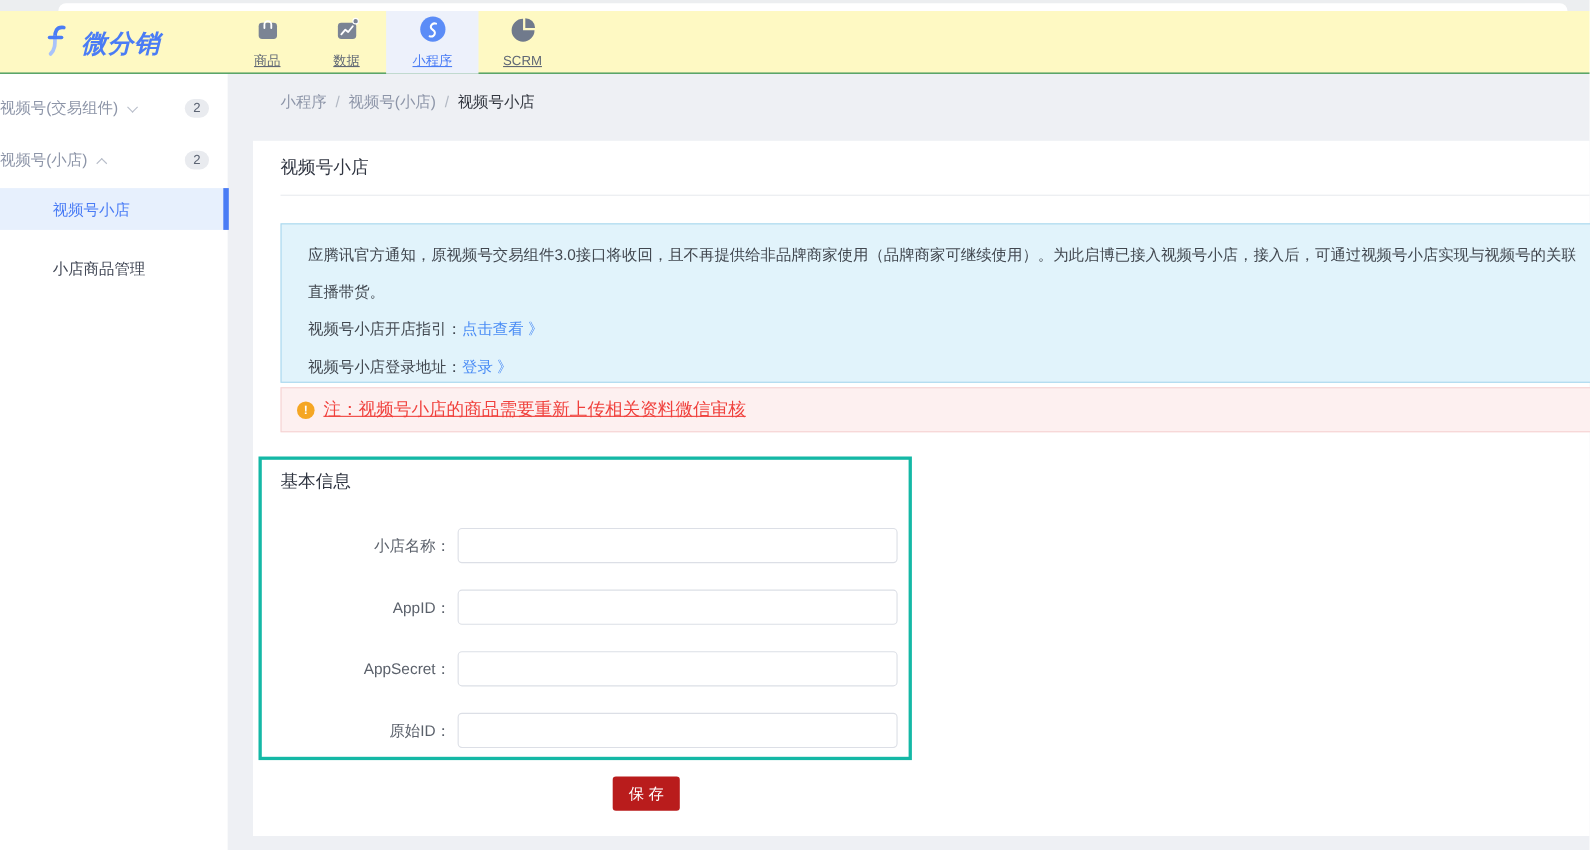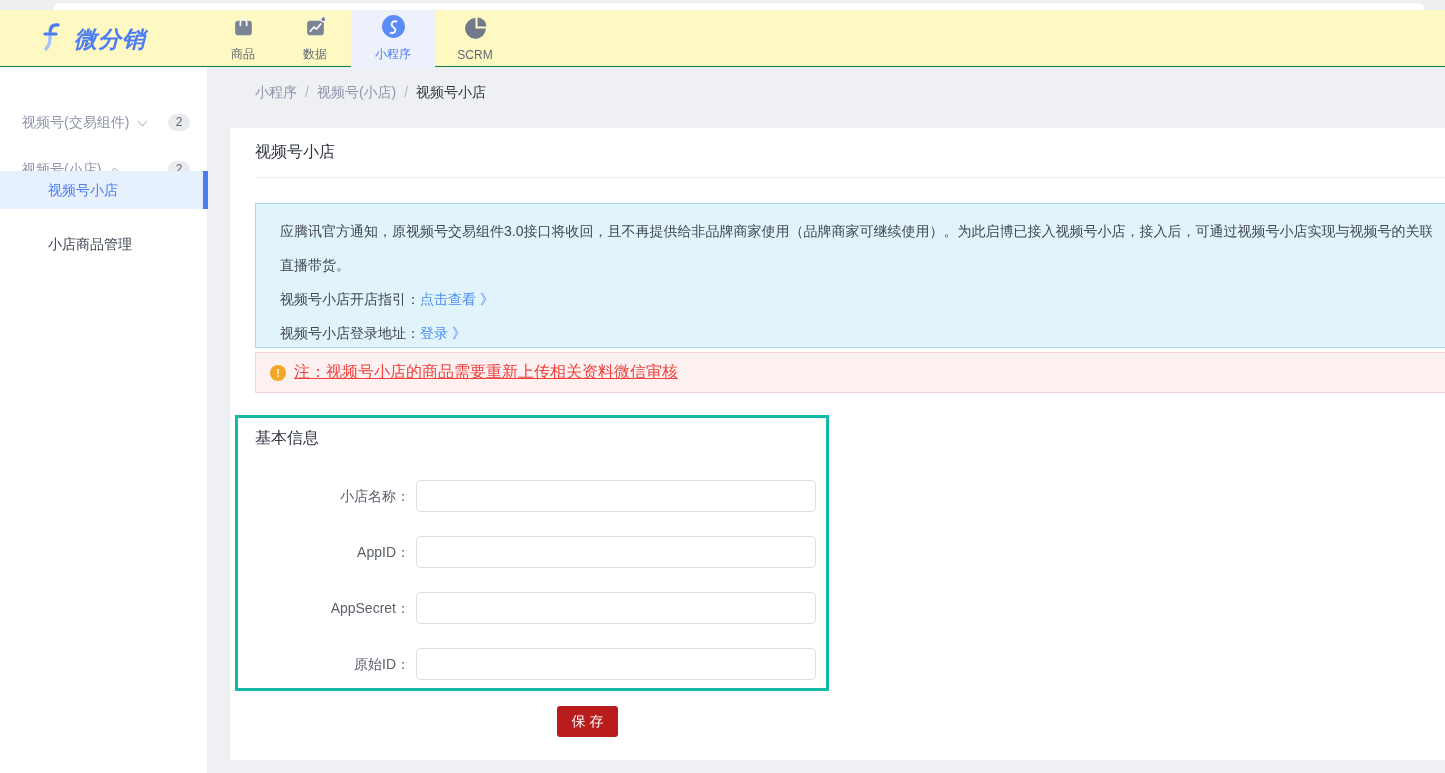--- a/index.html
+++ b/index.html
@@ -11,33 +11,33 @@
   .browser-bar { position:absolute; left:53px; top:3px; width:1372px; height:7px;
     background:#fff; border-radius:10px 10px 0 0; }
 
   
   .header { position:absolute; left:0; top:10px; width:1445px; height:57px;
     background:#fef9c3; border-bottom:1px solid #15803d; z-index:5; }
   .logo { position:absolute; left:40px; top:8px; height:42px; display:flex; align-items:center; gap:8px; }
   .logo-text { font-size:23px; font-weight:bold; font-style:italic; color:#4a7cf5; letter-spacing:1px; }
   .nav-item { position:absolute; top:0; height:57px; display:flex; flex-direction:column;
     align-items:center; justify-content:center; gap:3px; cursor:pointer; }
-  .nav-item .nav-label { font-size:12px; color:#5f6775; }
+  .nav-item .nav-label { font-size:12px; color:#5f6775;text-decoration:underline; }
   .nav-item.active { background:#edf1fb; }
   .nav-item.active .nav-label { color:#4a7cf5; }
   .nav-商品 { left:211px; width:64px; }
   .nav-数据 { left:283px; width:64px; }
   .nav-小程序 { left:351px; width:84px; }
   .nav-scrm { left:443px; width:64px; }
 
   
   .sidebar { position:absolute; left:0; top:67px; width:208px; height:706px;
     background:#fff; border-right:1px solid #eaedf2; z-index:4; }
   .side-group { position:absolute; left:0; width:208px; height:30px; line-height:30px;
-    padding-left:22px; font-size:14px; color:#8d95a8; cursor:pointer;margin-top:24px; }
+    font-size:14px; color:#8d95a8; cursor:pointer; }
   .side-group .chev { display:inline-block; width:7px; height:7px; border-right:1.5px solid #b7bdc9;
     border-bottom:1.5px solid #b7bdc9; margin-left:10px; vertical-align:2px; }
   .chev.down { transform:rotate(45deg); }
   .chev.up { transform:rotate(-135deg); vertical-align:-2px; }
   .badge { position:absolute; right:18px; top:7px; min-width:22px; height:17px; line-height:17px;
     background:#e9ebef; color:#5d6574; font-size:12px; border-radius:9px; text-align:center; padding:0 4px; }
   .side-item { position:absolute; left:0; width:208px; height:38px; line-height:38px;
     padding-left:48px; font-size:14px; color:#3f4553; cursor:pointer; }
   .side-item.selected { background:#e7f0fd; color:#4a7cf5; }
   .side-item.selected .active-bar { position:absolute; right:0; top:0; width:5px; height:38px; background:#4a7cf5; }

